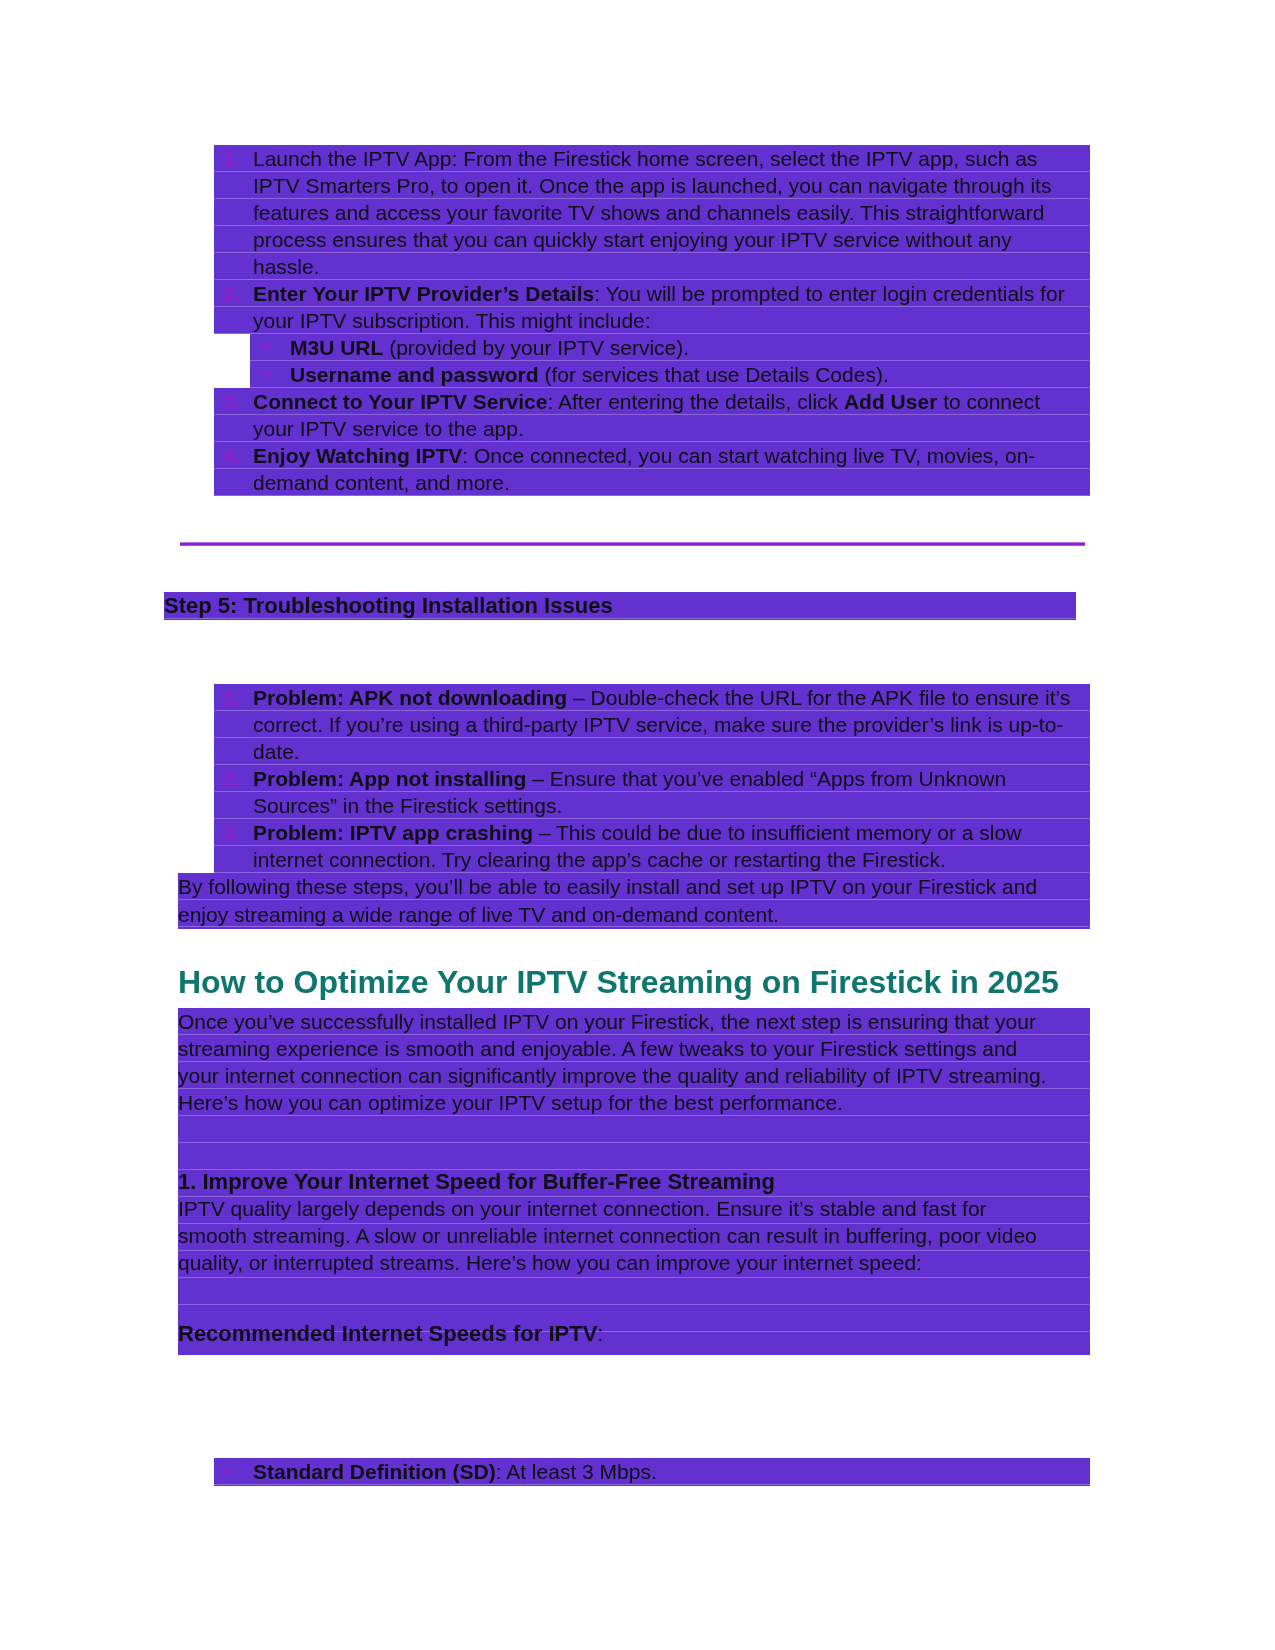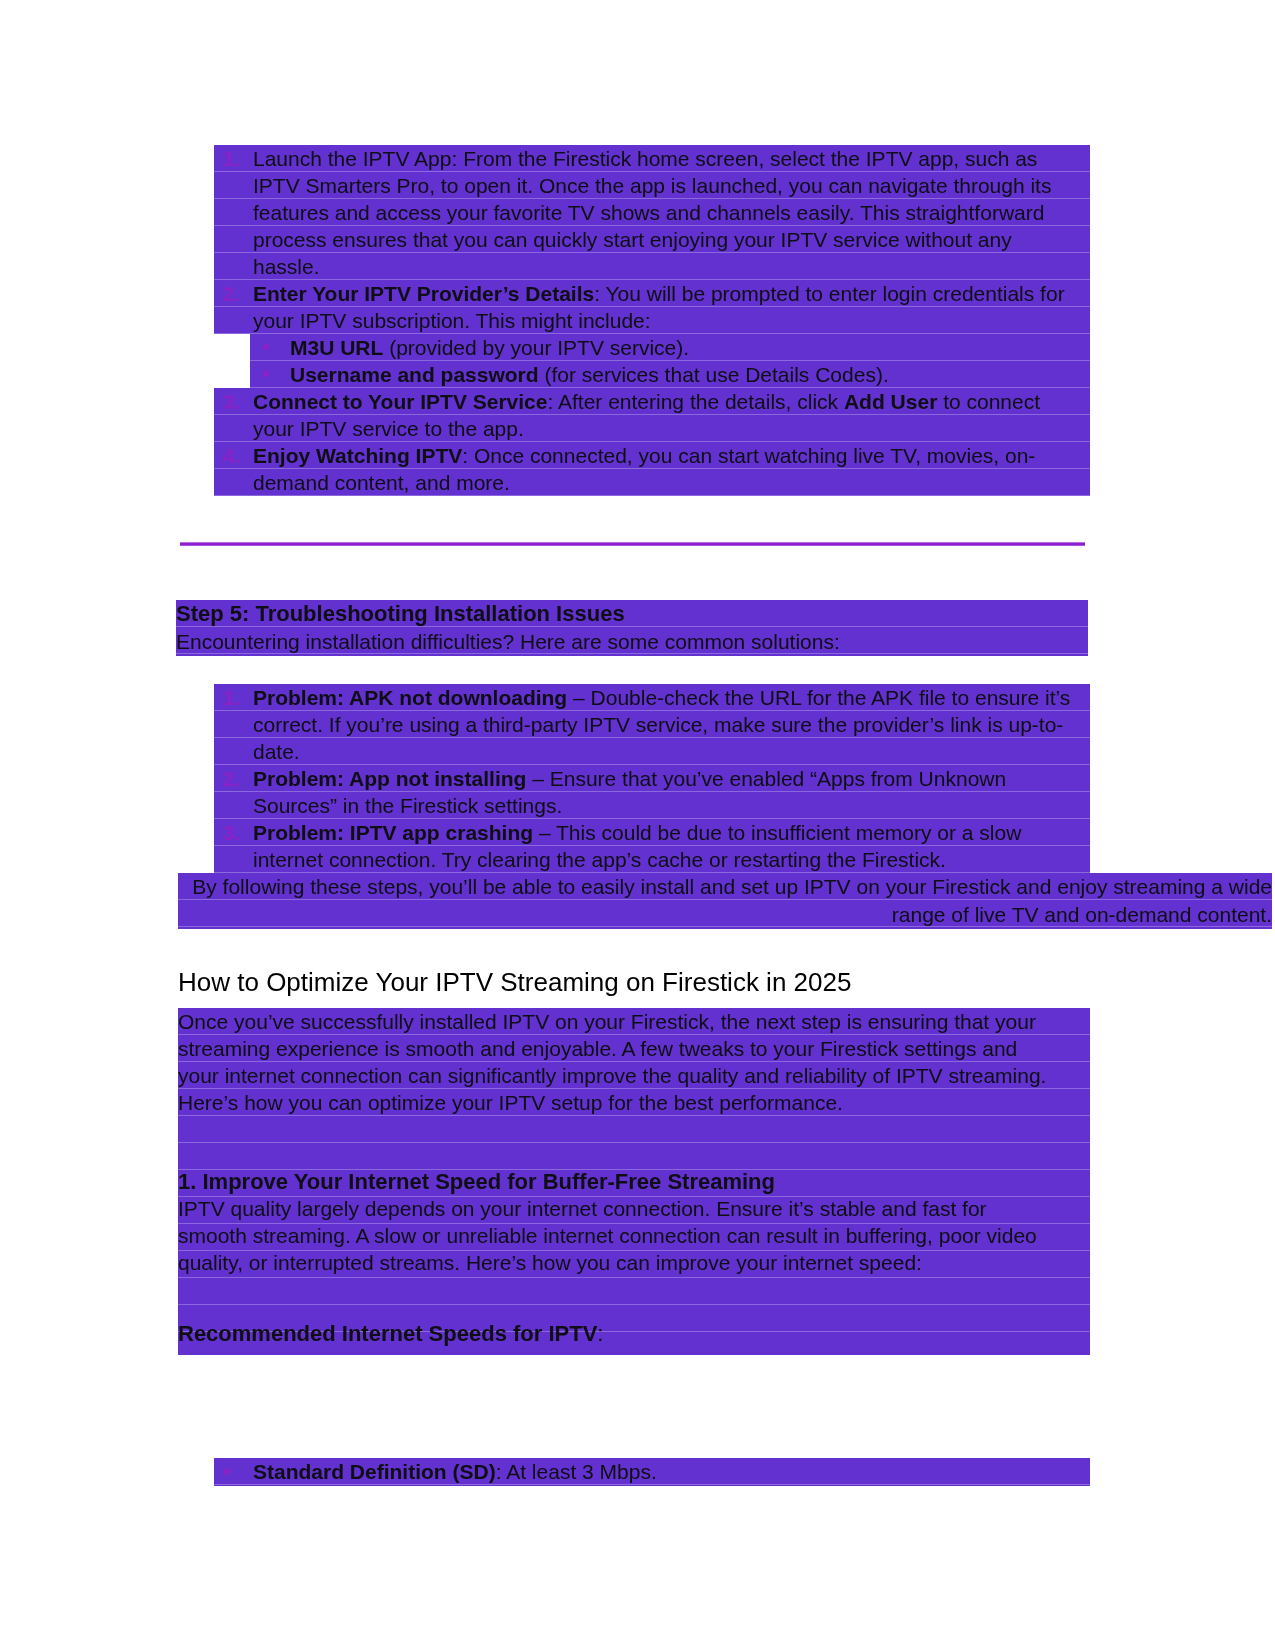--- a/index.html
+++ b/index.html
@@ -26,21 +26,21 @@
   .subli .marker { position:absolute; left:12px; top:-1px; color:#8a22c8; font-weight:bold; font-size:22px; }
   .b { font-weight:bold; }
   .t { font-weight:normal; }
   .sep {
     position:absolute; left:180px; width:905px; height:4px;
     background:linear-gradient(to bottom,#d9a6ef 0%, #8d1fd0 30%, #8d1fd0 70%, #c77ae8 100%);
   }
   .h-inline { font-weight:bold; font-size:22px; }
   .doc-h1 {
     position:absolute;
-    font-size:26px; font-weight:normal; color:#000000;
+    font-size:32px; font-weight:bold; color:#0f766e;
     line-height:32px; white-space:nowrap;
   }
   .gap1 { height:52px; }
   .gap2 { height:44px; }
   .pad-r { padding-right:40px; }
 </style>
 </head>
 <body>
 
 <div class="page">
@@ -67,41 +67,40 @@
       <span class="b">Connect to Your IPTV Service</span><span class="t">: After entering the details, click </span><span class="b">Add User</span><span class="t"> to connect your IPTV service to the app.</span>
     </div>
     <div class="li hl">
       <span class="marker">4.</span>
       <span class="b">Enjoy Watching IPTV</span><span class="t">: Once connected, you can start watching live TV, movies, on-demand content, and more.</span>
     </div>
   </section>
 
   <div class="sep" style="top:542px;"></div>
 
-  <section class="block hl" style="top:592px; left:176px; width:912px;margin-top:8px;">
+  <section class="block hl" style="top:592px; left:164px; width:912px;">
     <div class="h-inline" style="line-height:28px;">Step 5: Troubleshooting Installation Issues</div>
-    <div class="t" style="line-height:28px;">Encountering installation difficulties? Here are some common solutions:</div>
   </section>
 
   <section class="block" style="top:684px; left:214px; width:876px;">
     <div class="li hl">
       <span class="marker">1.</span>
       <span class="b">Problem: APK not downloading</span><span class="t"> – Double-check the URL for the APK file to ensure it’s correct. If you’re using a third-party IPTV service, make sure the provider’s link is up-to-date.</span>
     </div>
     <div class="li hl">
       <span class="marker">2.</span>
       <span class="b">Problem: App not installing</span><span class="t"> – Ensure that you’ve enabled “Apps from Unknown Sources” in the Firestick settings.</span>
     </div>
     <div class="li hl">
       <span class="marker">3.</span>
       <span class="b">Problem: IPTV app crashing</span><span class="t"> – This could be due to insufficient memory or a slow internet connection. Try clearing the app’s cache or restarting the Firestick.</span>
     </div>
   </section>
 
-  <section class="block hl" style="top:873px; left:178px; width:1094px; line-height:28px;text-align:right;">
+  <section class="block hl" style="top:873px; left:178px; width:912px; line-height:28px;">
     <span class="t">By following these steps, you’ll be able to easily install and set up IPTV on your Firestick and enjoy streaming a wide range of live TV and on-demand content.</span>
   </section>
 
   <h1 class="doc-h1" style="top:966px; left:178px; margin:0;">How to Optimize Your IPTV Streaming on Firestick in 2025</h1>
 
   <section class="block hl" style="top:1008px; left:178px; width:912px; line-height:27px; padding-bottom:8px;">
     <div class="t pad-r">Once you’ve successfully installed IPTV on your Firestick, the next step is ensuring that your streaming experience is smooth and enjoyable. A few tweaks to your Firestick settings and your internet connection can significantly improve the quality and reliability of IPTV streaming. Here’s how you can optimize your IPTV setup for the best performance.</div>
     <div class="gap1"></div>
     <div class="h-inline">1. Improve Your Internet Speed for Buffer-Free Streaming</div>
     <div class="t pad-r">IPTV quality largely depends on your internet connection. Ensure it’s stable and fast for smooth streaming. A slow or unreliable internet connection can result in buffering, poor video quality, or interrupted streams. Here’s how you can improve your internet speed:</div>

